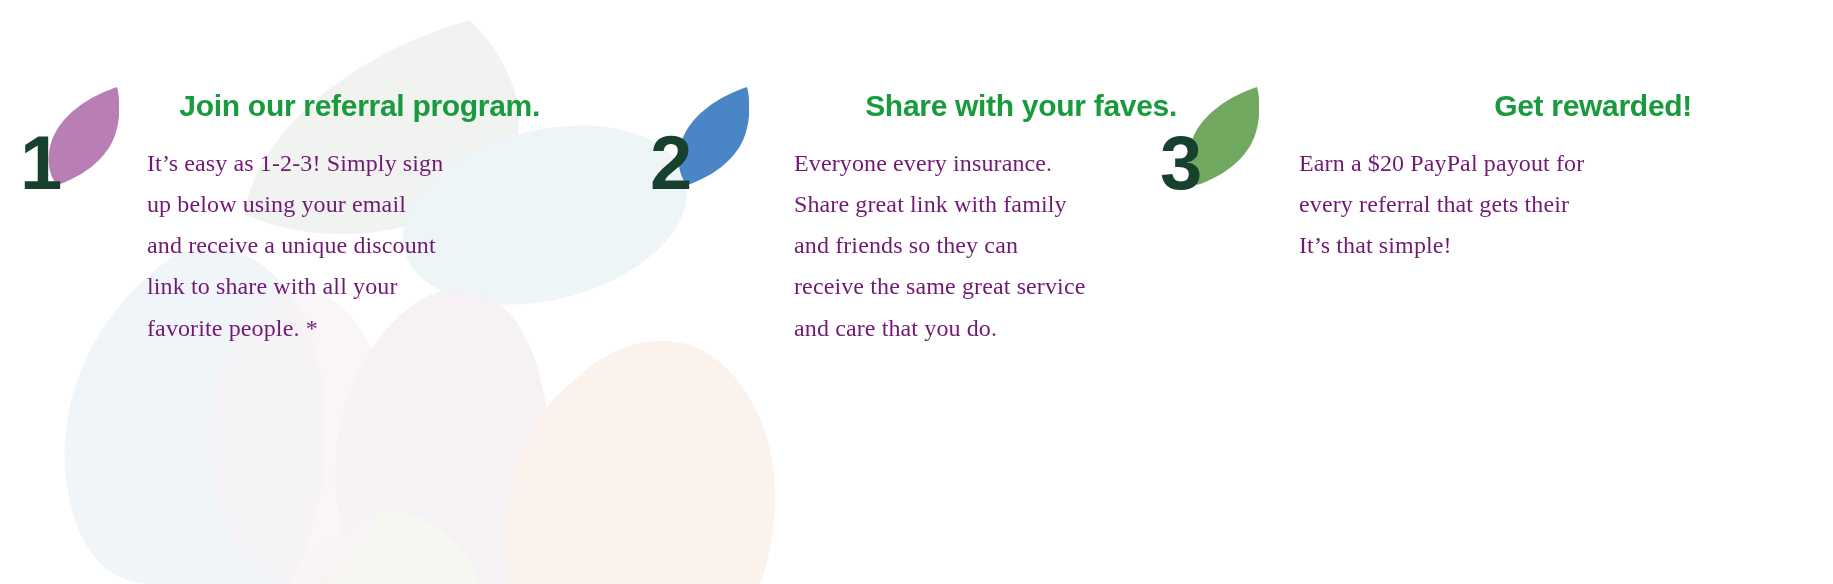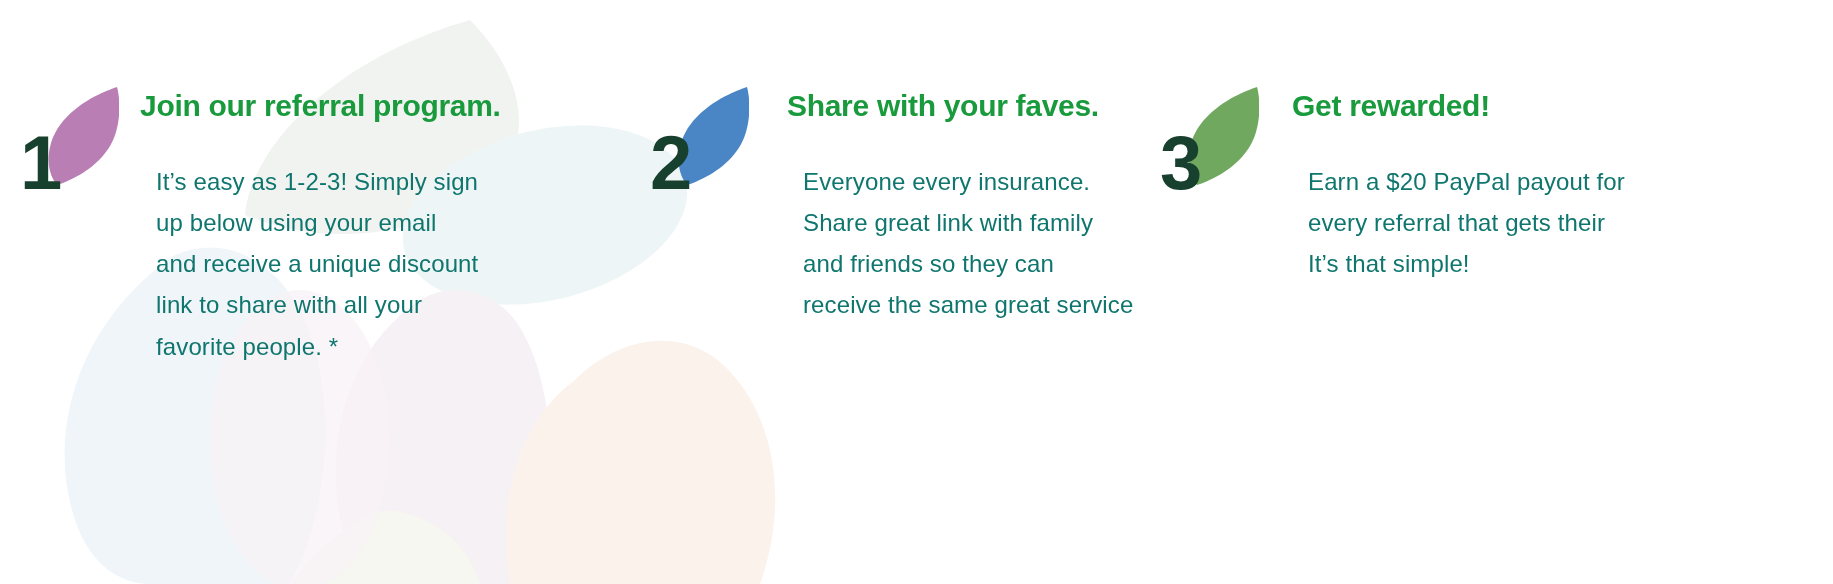--- a/index.html
+++ b/index.html
@@ -76,36 +76,37 @@
 
   .text-block {
     position: absolute;
     top: 88px;
   }
   .col-1 .text-block { left: 140px; width: 400px; }
   .col-2 .text-block { left: 157px; width: 390px; }
   .col-3 .text-block { left: 152px; width: 400px; }
 
   .heading {
-    margin: 0 0 36px 0;
+    margin: 0 0 18px 0;
     font-family: "Liberation Sans", sans-serif;
     font-size: 30px;
     font-weight: 700;
     line-height: 1.22;
     color: #199a3d;
     letter-spacing: -0.01em;
+    text-align: right;
   }
 
   .body-text {
-    margin: 16px;
-    font-family: Liberation Sans, sans-serif;
+    margin: 7px;
+    font-family: Liberation Serif, serif;
     font-size: 24px;
     font-weight: 400;
     line-height: 1.72;
-    color: #0f766e;
+    color: #701a75;
     letter-spacing: 0.005em;
   }
   .body-text .ln { display: block; white-space: pre; }
 </style>
 </head>
 <body>
 
 <div id="stage">
 
   <svg class="bg-layer" viewBox="0 0 1833 584" preserveAspectRatio="none" aria-hidden="true">
@@ -162,20 +163,21 @@
       <div class="text-block">
         <h3 class="heading">
           <span class="ln">Share with your</span>
           <span class="ln">faves.</span>
         </h3>
         <p class="body-text">
           <span class="ln">Everyone every insurance.</span>
           <span class="ln">Share great link with family</span>
           <span class="ln">and friends so they can</span>
           <span class="ln">receive the same great service</span>
+          <span class="ln">and care that you do.</span>
         </p>
       </div>
     </div>
 
     <div class="col col-3">
       <div class="marker">
         <svg class="leaf" viewBox="0 0 72 100" aria-hidden="true">
           <path d="M70 2 C 70 2 16 18 4 58 C -4 86 10 100 10 100 C 10 100 58 86 69 47 C 76 22 70 2 70 2 Z" fill="#6fa85e"></path>
         </svg>
         <span class="numeral">3</span>

